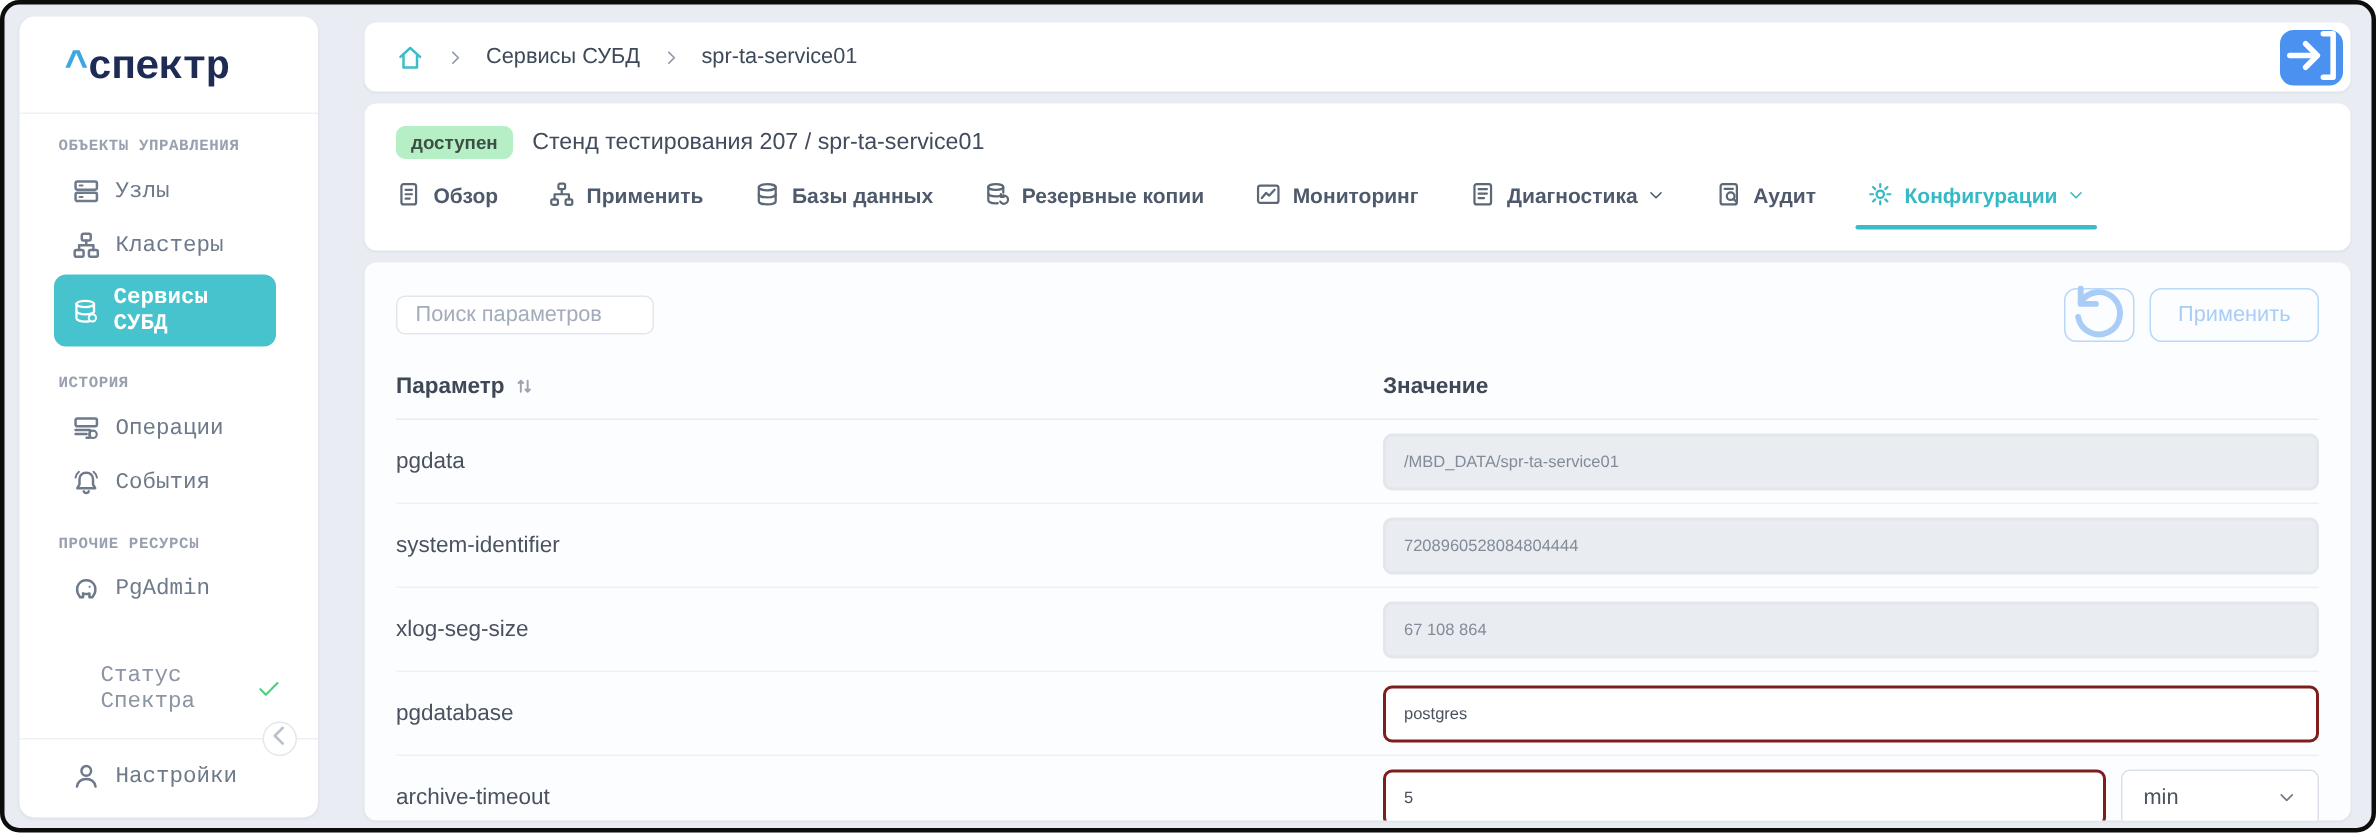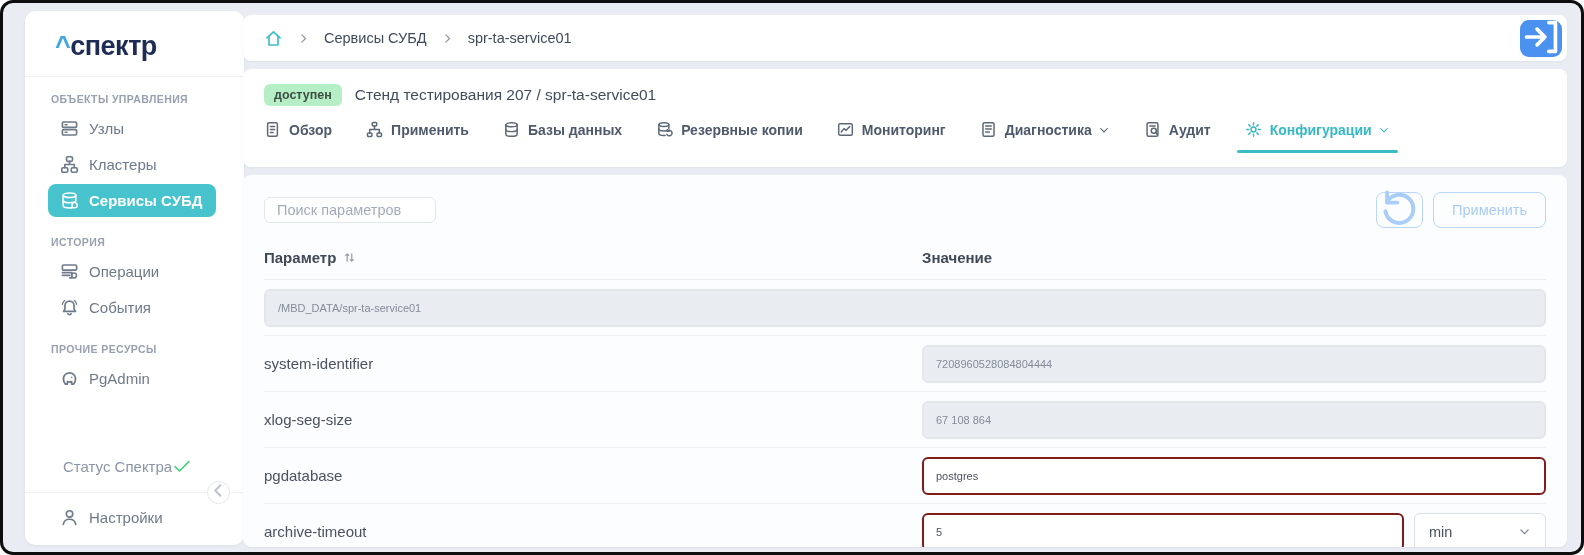--- a/index.html
+++ b/index.html
@@ -1,31 +1,31 @@
 <!DOCTYPE html>
 <html><head>
 <meta charset="utf-8">
 <style>
   * { margin:0; padding:0; box-sizing:border-box; }
   html,body { width:1584px; height:555px; font-family:"Liberation Sans", sans-serif; background:#fff; }
   .frame { position:absolute; inset:0; background:#e9ecf2; border:3px solid #0d0d0d; border-radius:13px; overflow:hidden; }
 
   
-  .sidebar { position:absolute; left:22px; top:8px; bottom:7px; width:219px; background:#fff; border-radius:10px;
-             box-shadow:0 1px 3px rgba(20,30,60,.06); display:flex; flex-direction:column; }
+  .sidebar { position:absolute; left:10px; top:8px; bottom:7px; width:199px; background:#fff; border-radius:10px;
+             box-shadow:0 1px 3px rgba(20,30,60,.06); display:flex; flex-direction:column;font-family:Liberation Mono, monospace; }
   .logo { padding:20px 24px 14px 30px; font-size:27px; font-weight:700; color:#1d2b55; letter-spacing:-.5px;
           border-bottom:1px solid #eef1f4; }
   .logo .caret { color:#3ea7e0; }
   .section-label { padding:16px 24px 4px 26px; font-size:10.5px; font-weight:700; color:#98a1af; letter-spacing:.4px; }
   .side-item { display:flex; align-items:center; gap:10px; margin:3px 28px 3px 23px; padding:7px 8px 7px 12px;
                border-radius:8px; color:#6e7a8a; font-size:15px; cursor:pointer; }
   .side-item .icon { display:inline-flex; width:19px; height:19px; }
   .side-item .icon svg { width:19px; height:19px; }
   .side-item.active { background:#46c3cc; color:#fff; font-weight:600; }
-  .status-row { margin-top:auto; display:flex; align-items:center; padding:10px 24px 16px 38px;
+  .status-row { margin-top:auto; display:flex; align-items:center; padding:10px 24px 16px 54px;
                 color:#8b95a3; font-size:15px; }
   .status-row .icon { display:inline-flex; width:20px; height:20px; color:#4cd07d; }
   .status-row .icon svg { width:20px; height:20px; }
   .collapse-divider { position:relative; border-top:1px solid #eef1f4; }
   .collapse-btn { position:absolute; right:14px; top:-12px; width:23px; height:23px; border-radius:50%;
                   background:#fff; border:1px solid #e3e7ed; color:#b9c1cc; display:flex; align-items:center;
                   justify-content:center; cursor:pointer; }
   .collapse-btn svg { width:12px; height:12px; }
   .settings-row { display:flex; align-items:center; gap:10px; padding:15px 24px 18px 35px; color:#6e7a8a; font-size:15px; cursor:pointer; }
   .settings-row .icon { display:inline-flex; width:19px; height:19px; }
@@ -376,20 +376,21 @@
               <path d="M10.8 3.5 V12.5 M9 10.7 L10.8 12.5 L12.6 10.7" stroke-width="1.6"></path>
             </svg>
           </span>
       </div>
       <div class="col-value">Значение</div>
     </div>
 
     <div>
 
         <div class="p-row">
+          <div class="param">pgdata</div>
           <div class="value-wrap">
             <input class="value-input readonly" type="text" value="/MBD_DATA/spr-ta-service01" style="">
 
           </div>
         </div>
 
         <div class="p-row">
           <div class="param">system-identifier</div>
           <div class="value-wrap">
             <input class="value-input readonly" type="text" value="7208960528084804444" style="">

